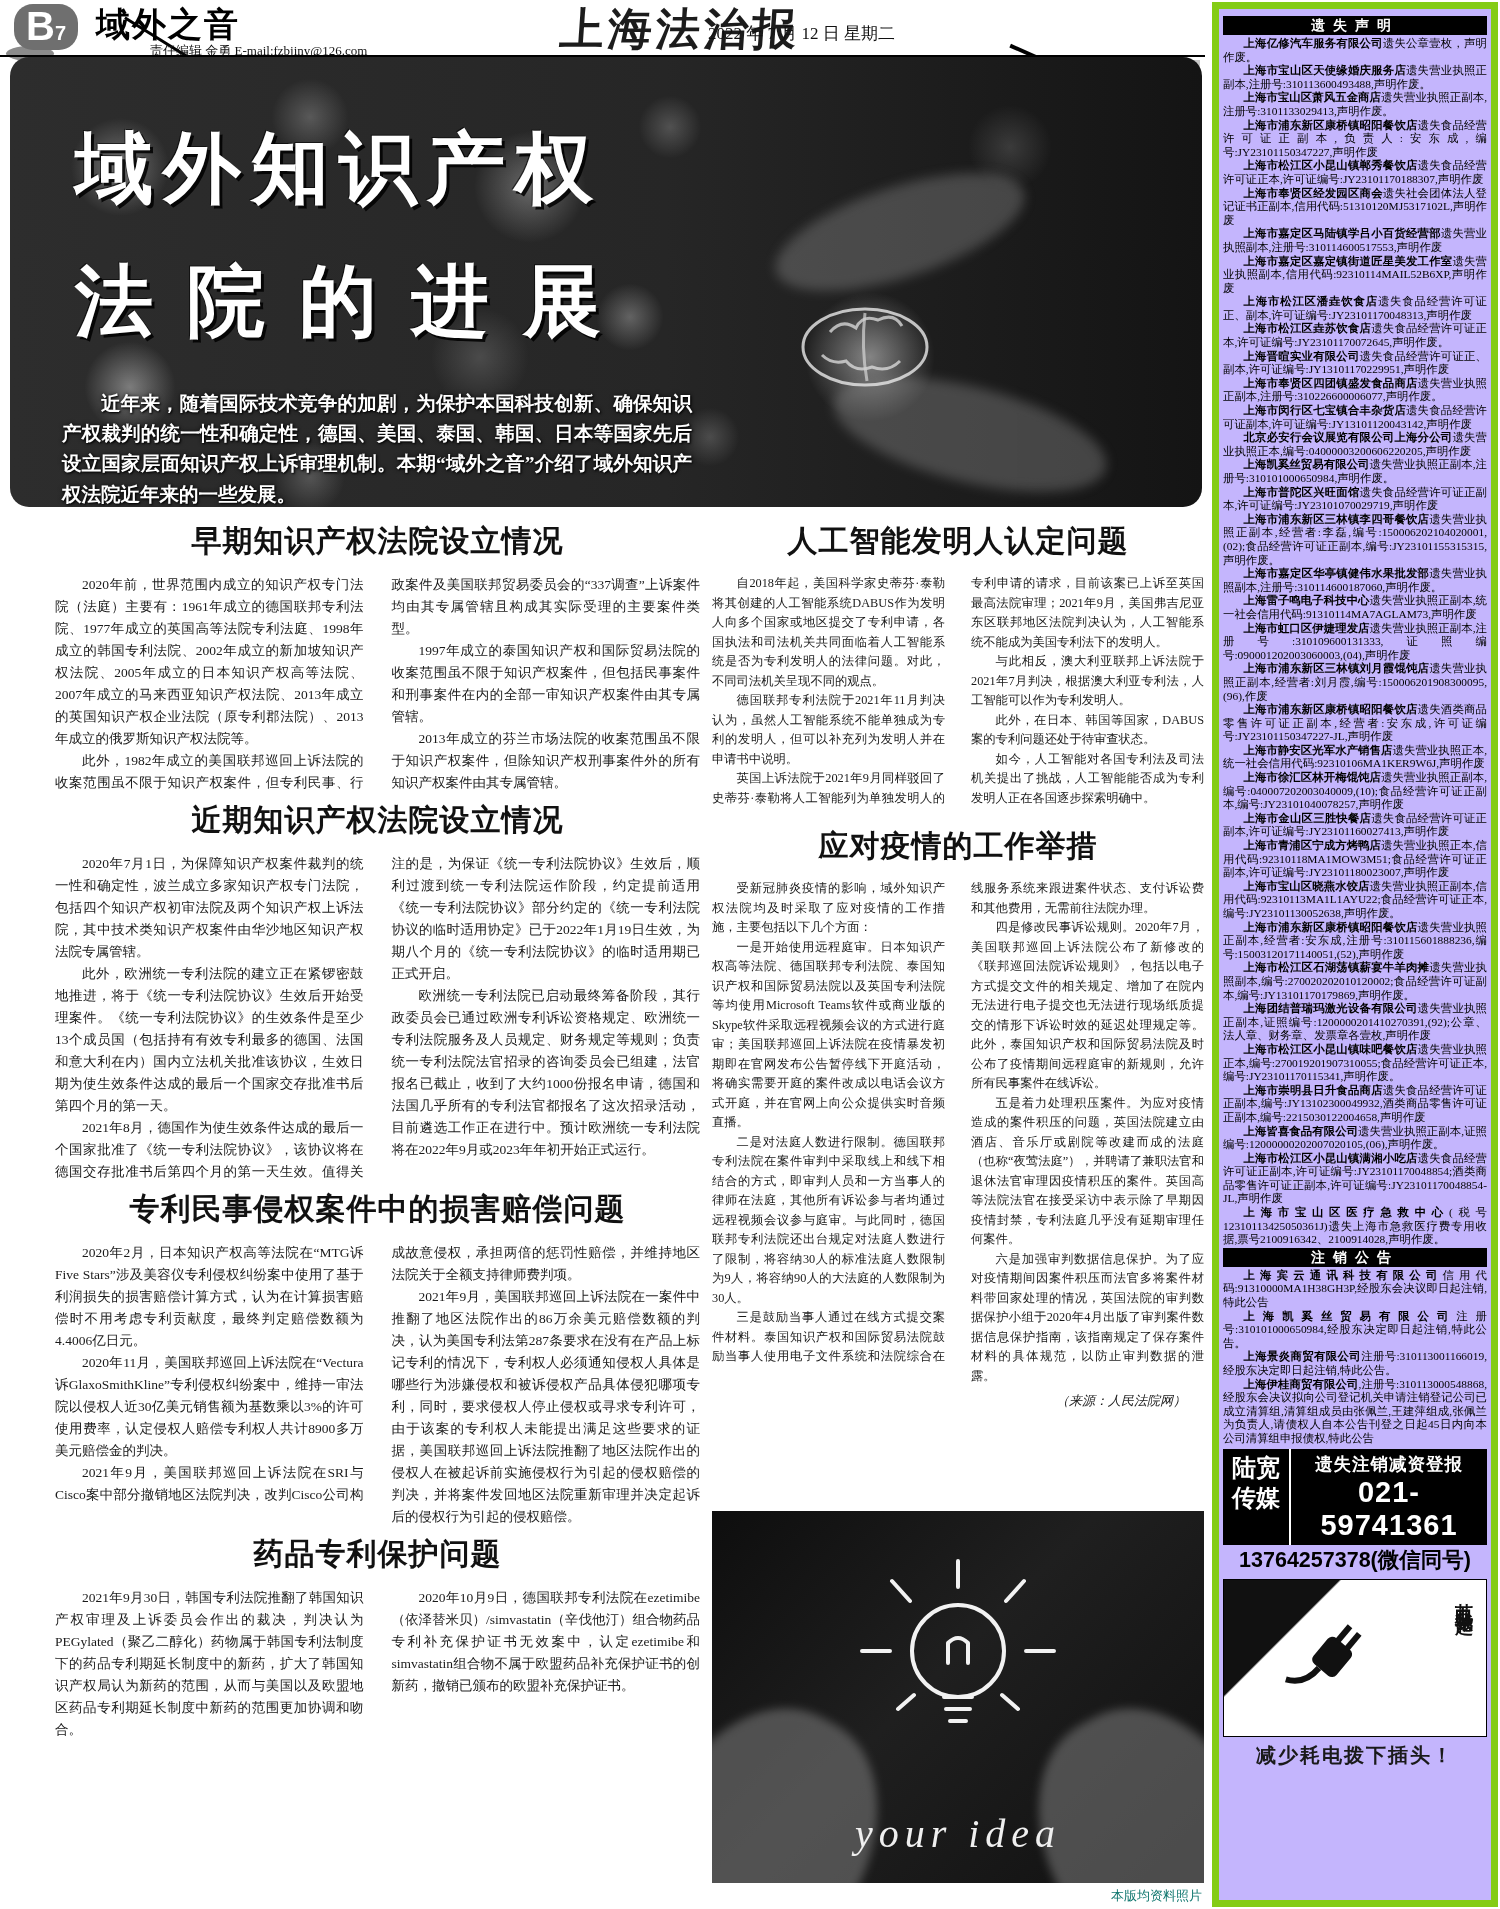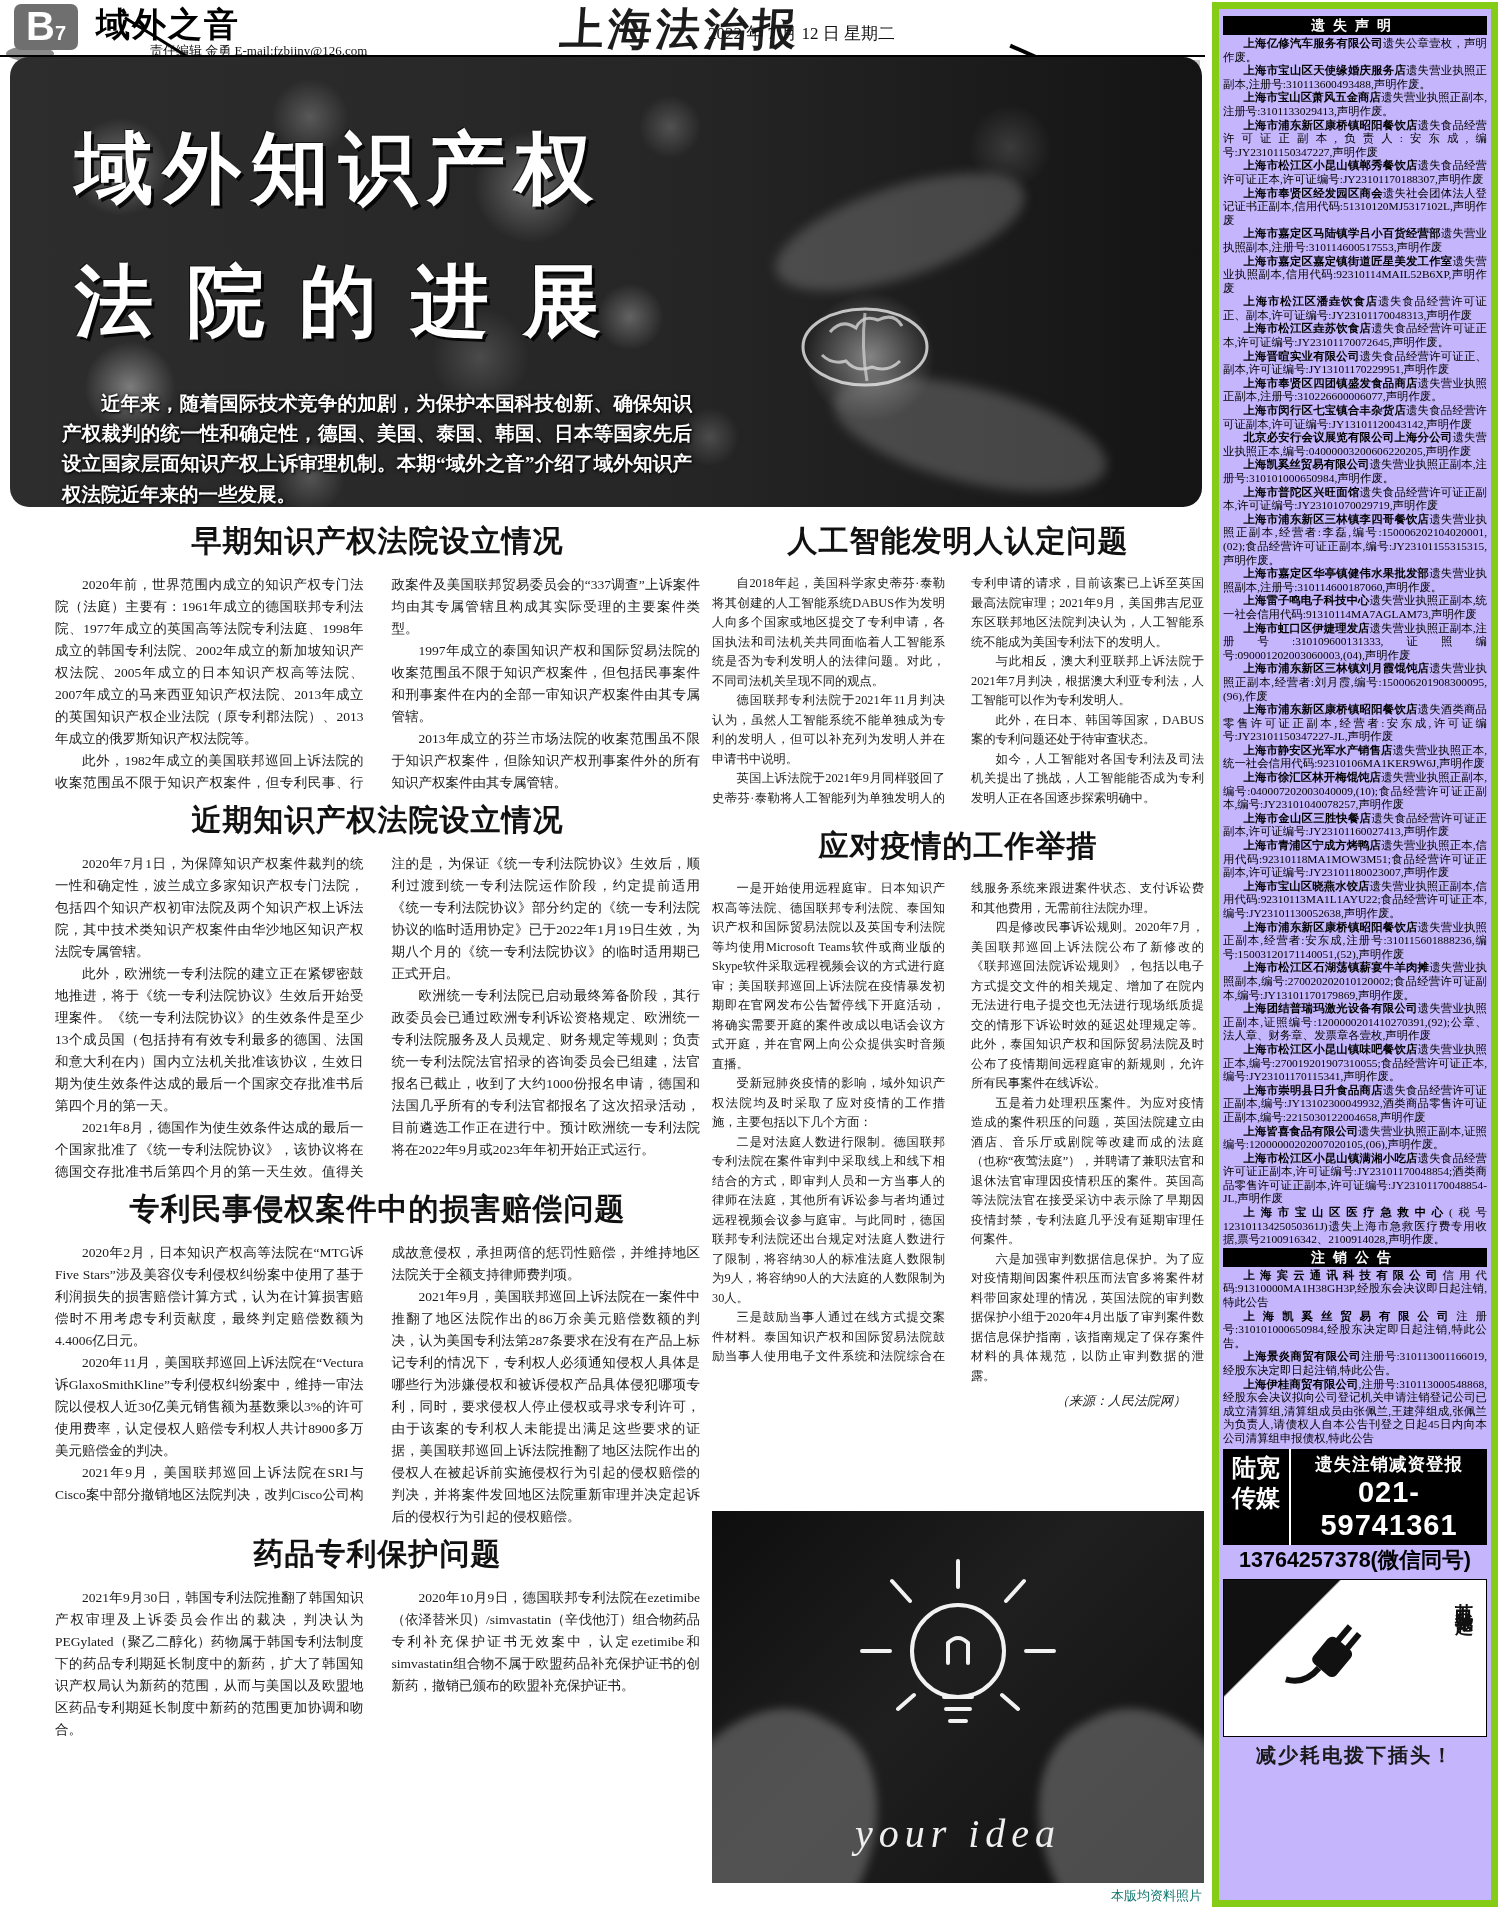--- a/index.html
+++ b/index.html
@@ -3,21 +3,21 @@
 <meta charset="utf-8">
 <style>
   * { margin:0; padding:0; box-sizing:border-box; }
   html,body { width:1500px; height:1909px; background:#fff; overflow:hidden;
     font-family:"Liberation Serif","DejaVu Serif",serif; color:#1a1a1a; }
   .page { position:relative; width:1500px; height:1909px; background:#fff; }
 
   
   .header { position:absolute; left:0; top:0; width:1205px; height:56px; }
   .badge { position:absolute; left:14px; top:4px; width:64px; height:46px;
-    background:#6f6f6f; border-radius:7px; color:#fff; text-align:center;
+    background:#6f6f6f; border-radius:19px; color:#fff; text-align:center;
     font-family:"Liberation Sans",sans-serif; font-weight:bold; }
   .badge .b { font-size:40px; line-height:44px; } .badge .n7 { font-size:20px; }
   .badge-shadow { position:absolute; left:6px; top:46px; width:48px; height:15px;
     background:#8b8b8b; border-radius:50%; }
   .section-title { position:absolute; left:96px; top:2px; font-family:"Liberation Sans",sans-serif;
     font-weight:bold; font-size:34px; letter-spacing:2px; color:#000; }
   .editor-line { position:absolute; left:150px; top:42px; font-size:13px; color:#111; }
   .masthead { position:absolute; left:500px; top:0px; width:360px; text-align:center; }
   .masthead .name { font-size:44px; font-weight:900; letter-spacing:4px; color:#1c1c1c;
     transform:skewX(-4deg); font-family:"Liberation Serif",serif; }
@@ -197,22 +197,22 @@
             <p class="para">英国上诉法院于2021年9月同样驳回了史蒂芬·泰勒将人工智能列为单独发明人的专利申请的请求，目前该案已上诉至英国最高法院审理；2021年9月，美国弗吉尼亚东区联邦地区法院判决认为，人工智能系统不能成为美国专利法下的发明人。</p>
             <p class="para">与此相反，澳大利亚联邦上诉法院于2021年7月判决，根据澳大利亚专利法，人工智能可以作为专利发明人。</p>
             <p class="para">此外，在日本、韩国等国家，DABUS案的专利问题还处于待审查状态。</p>
             <p class="para">如今，人工智能对各国专利法及司法机关提出了挑战，人工智能能否成为专利发明人正在各国逐步探索明确中。</p>
           </div>
       </section>
       <section>
         <h2 class="art-title">应对疫情的工作举措</h2>
         <div class="art-body">
 
-        <p class="para">一是开始使用远程庭审。日本知识产权高等法院、德国联邦专利法院、泰国知识产权和国际贸易法院以及英国专利法院等均使用Microsoft Teams软件或商业版的Skype软件采取远程视频会议的方式进行庭审；美国联邦巡回上诉法院在疫情暴发初期即在官网发布公告暂停线下开庭活动，将确实需要开庭的案件改成以电话会议方式开庭，并在官网上向公众提供实时音频直播。</p>
-            <p class="para">受新冠肺炎疫情的影响，域外知识产权法院均及时采取了应对疫情的工作措施，主要包括以下几个方面：</p>
+        <p class="para">受新冠肺炎疫情的影响，域外知识产权法院均及时采取了应对疫情的工作措施，主要包括以下几个方面：</p>
+            <p class="para">一是开始使用远程庭审。日本知识产权高等法院、德国联邦专利法院、泰国知识产权和国际贸易法院以及英国专利法院等均使用Microsoft Teams软件或商业版的Skype软件采取远程视频会议的方式进行庭审；美国联邦巡回上诉法院在疫情暴发初期即在官网发布公告暂停线下开庭活动，将确实需要开庭的案件改成以电话会议方式开庭，并在官网上向公众提供实时音频直播。</p>
             <p class="para">二是对法庭人数进行限制。德国联邦专利法院在案件审判中采取线上和线下相结合的方式，即审判人员和一方当事人的律师在法庭，其他所有诉讼参与者均通过远程视频会议参与庭审。与此同时，德国联邦专利法院还出台规定对法庭人数进行了限制，将容纳30人的标准法庭人数限制为9人，将容纳90人的大法庭的人数限制为30人。</p>
             <p class="para">三是鼓励当事人通过在线方式提交案件材料。泰国知识产权和国际贸易法院鼓励当事人使用电子文件系统和法院综合在线服务系统来跟进案件状态、支付诉讼费和其他费用，无需前往法院办理。</p>
             <p class="para">四是修改民事诉讼规则。2020年7月，美国联邦巡回上诉法院公布了新修改的《联邦巡回法院诉讼规则》，包括以电子方式提交文件的相关规定、增加了在院内无法进行电子提交也无法进行现场纸质提交的情形下诉讼时效的延迟处理规定等。此外，泰国知识产权和国际贸易法院及时公布了疫情期间远程庭审的新规则，允许所有民事案件在线诉讼。</p>
             <p class="para">五是着力处理积压案件。为应对疫情造成的案件积压的问题，英国法院建立由酒店、音乐厅或剧院等改建而成的法庭（也称“夜莺法庭”），并聘请了兼职法官和退休法官审理因疫情积压的案件。英国高等法院法官在接受采访中表示除了早期因疫情封禁，专利法庭几乎没有延期审理任何案件。</p>
             <p class="para">六是加强审判数据信息保护。为了应对疫情期间因案件积压而法官多将案件材料带回家处理的情况，英国法院的审判数据保护小组于2020年4月出版了审判案件数据信息保护指南，该指南规定了保存案件材料的具体规范，以防止审判数据的泄露。</p>
           </div>
         <p class="source">（来源：人民法院网）</p>
       </section>
     </div>
     <div class="idea-photo">

